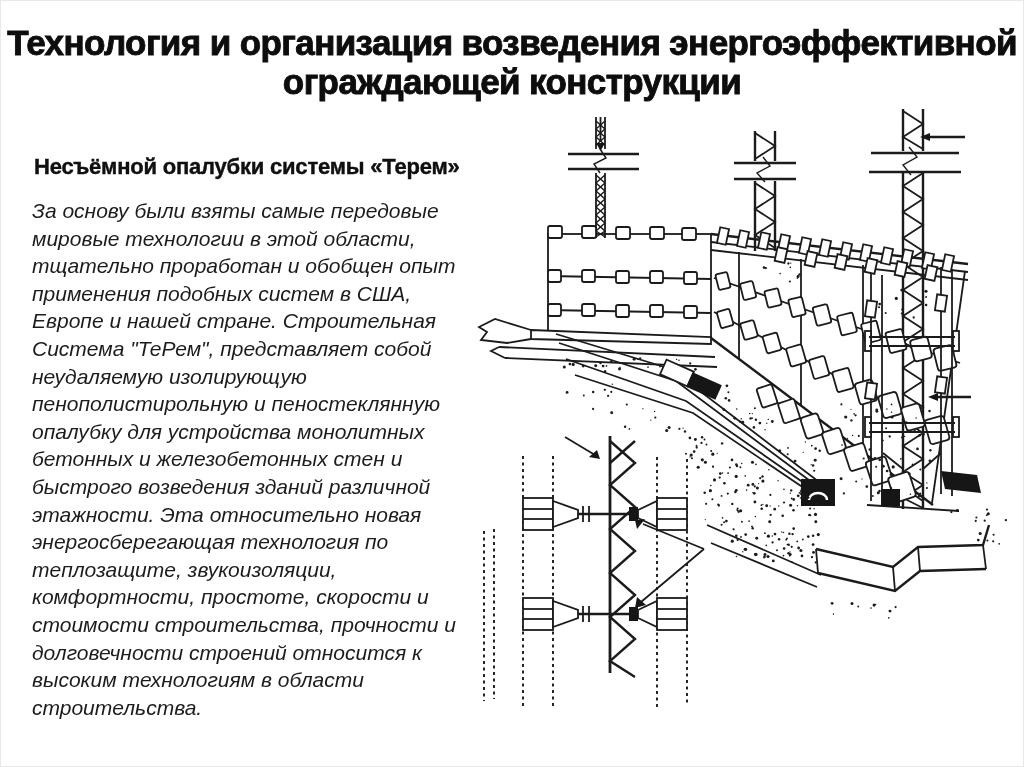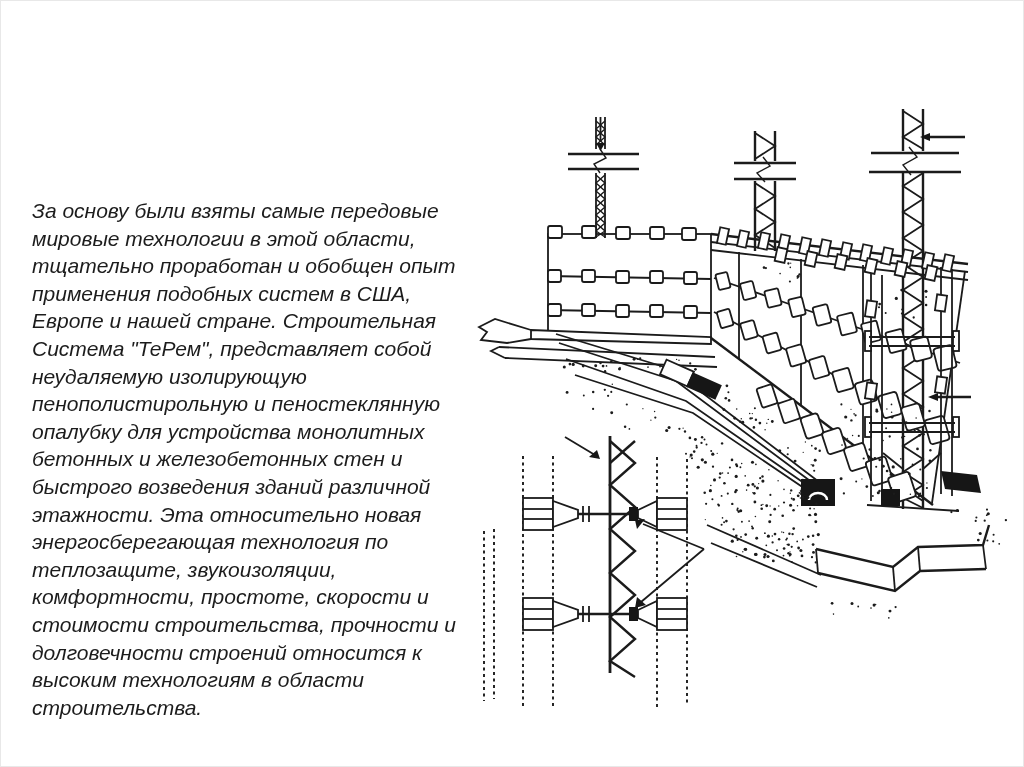--- a/index.html
+++ b/index.html
@@ -21,20 +21,22 @@
   .plate{fill:#ffffff;stroke:#1b1b1b;stroke-width:1.8;}
   .dark{fill:#161616;stroke:none;}
   .dash{stroke:#1b1b1b;stroke-width:1.9;fill:none;stroke-dasharray:3 3.5;}
   .whitearc{stroke:#ffffff;stroke-width:2.4;fill:none;}
 </style>
 </head>
 <body>
 
 <div class="slide">
 
+  <div class="title">Технология и организация возведения энергоэффективной ограждающей конструкции</div>
+  <div class="subtitle">Несъёмной опалубки системы «Терем»</div>
   <div class="body-text">За основу были взяты самые передовые мировые технологии в этой области, тщательно проработан и обобщен опыт применения подобных систем в США, Европе и нашей стране. Строительная Система "ТеРем", представляет собой неудаляемую изолирующую пенополистирольную и пеностеклянную опалубку для устройства монолитных бетонных и железобетонных стен и быстрого возведения зданий различной этажности. Эта относительно новая энергосберегающая технология по теплозащите, звукоизоляции, комфортности, простоте, скорости и стоимости строительства, прочности и долговечности строений относится к высоким технологиям в области строительства.</div>
 
   <svg class="diagram" viewBox="0 0 554 640" aria-hidden="true">
 
     <g>
       <line class="ln" x1="125" y1="16" x2="125" y2="48"></line>
         <line class="ln" x1="134" y1="16" x2="134" y2="48"></line>
       <polyline class="thin" points="125,20 134,28 125,36 134,44"></polyline>
       <polyline class="thin" points="134,20 125,28 134,36 125,44"></polyline>
       <line class="ln" x1="129.5" y1="16" x2="129.5" y2="41"></line>

